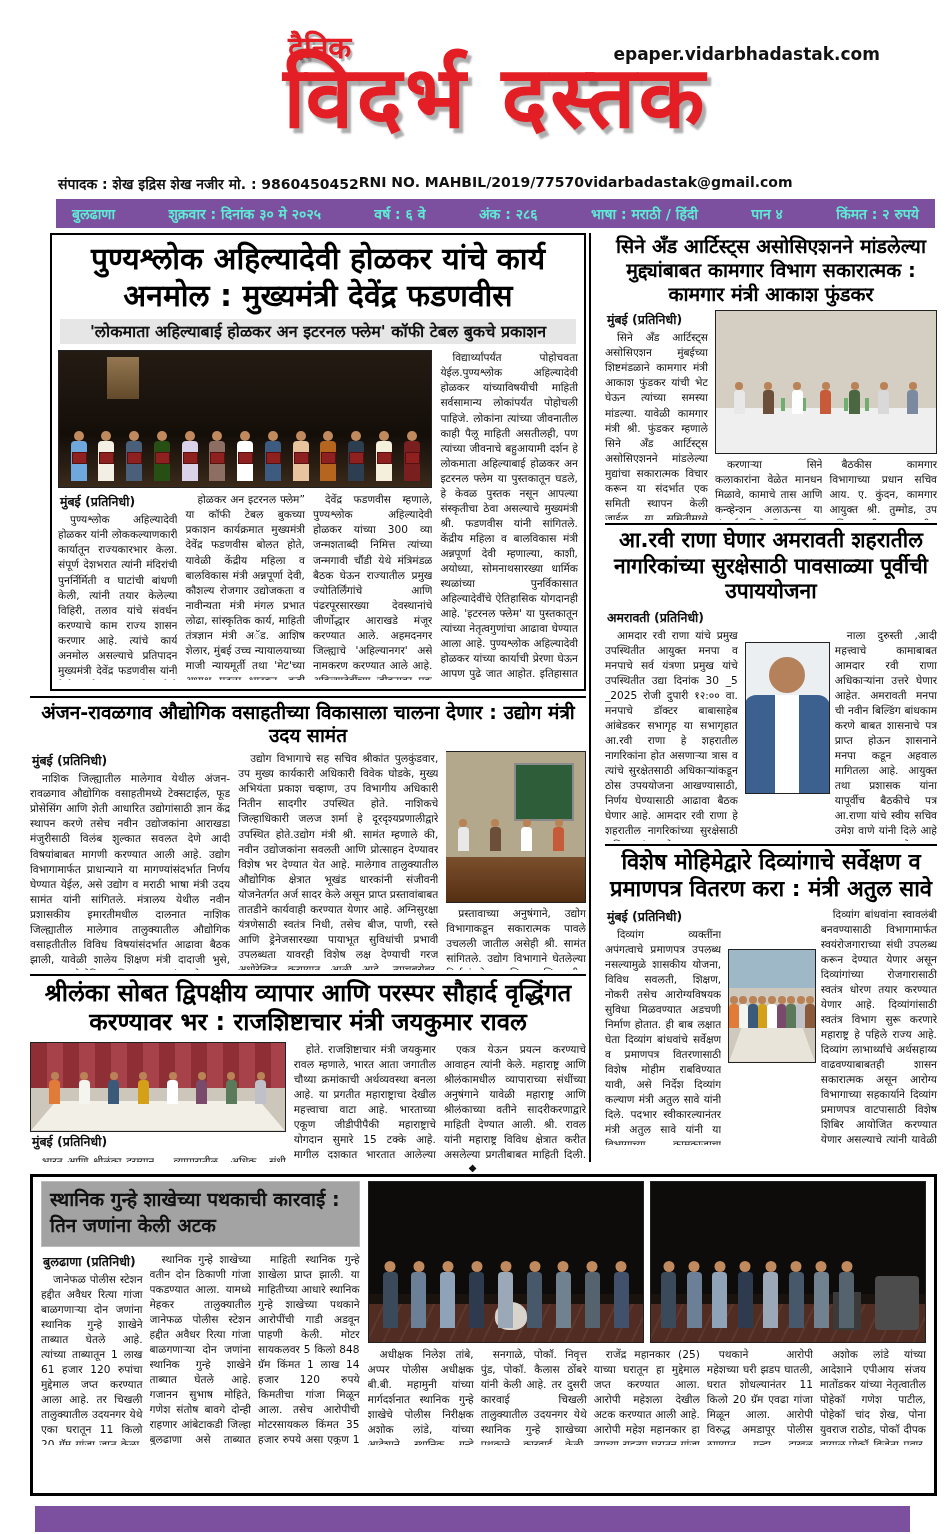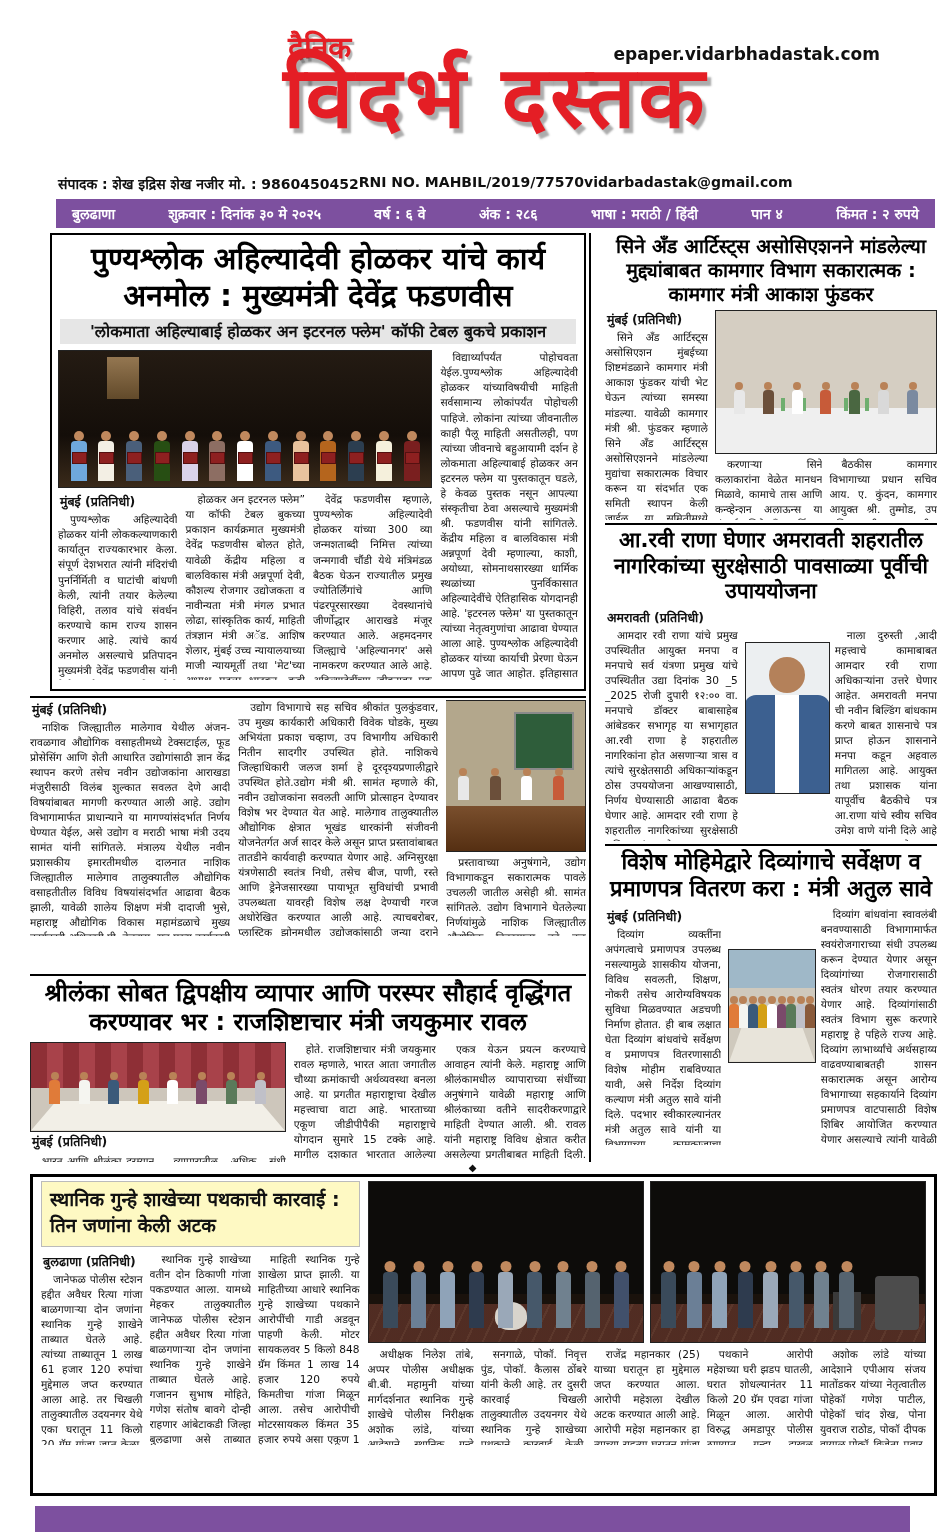--- a/index.html
+++ b/index.html
@@ -10,21 +10,21 @@
   .mast-top{position:relative;height:168px;}
   .daily{position:absolute;top:22px;left:0;right:40%;text-align:center;color:#e41e25;
          font-size:30px;font-weight:800;text-shadow:2px 3px 1px rgba(70,70,70,.4);}
   .title{position:absolute;top:46px;left:0;right:0;text-align:center;color:#e41e25;
          font-size:86px;font-weight:800;line-height:1.1;letter-spacing:3px;
          text-shadow:4px 5px 2px rgba(70,70,70,.45);white-space:nowrap;}
   .website{position:absolute;top:40px;right:55px;font-size:17px;font-weight:bold;color:#111;}
   .mast-info{display:flex;justify-content:flex-start;font-weight:bold;font-size:14px;
              padding:2px 25px 2px 2px;}
   .info-bar{display:flex;justify-content:space-between;align-items:center;background:#7d509f;
-            color:#ffffff;font-weight:bold;font-size:14px;padding:5px 16px;margin-top:4px;}
+            color:#5eead4;font-weight:bold;font-size:14px;padding:5px 16px;margin-top:4px;}
   
   .content{display:flex;margin:5px 8px 0 30px;}
   .col-left{width:556px;}
   .col-right{flex:1;border-left:2px solid #000;margin-left:3px;padding-left:14px;}
   .hl{font-weight:800;text-align:center;line-height:1.22;color:#000;margin:0;}
   .byline{font-weight:bold;font-size:12.5px;margin:1px 0 2px 2px;}
   .btxt{font-size:10.6px;line-height:1.42;text-align:justify;text-indent:12px;color:#101010;}
   .cols{display:flex;overflow:hidden;}
   .cols>div{flex:1;overflow:hidden;}
   
@@ -69,21 +69,21 @@
   .a4 .hl{font-size:22px;margin:3px 0 4px;}
   .a4-body{display:flex;gap:7px;height:238px;overflow:hidden;}
   .a4-c{width:35%;overflow:hidden;}
   .a4-mid{flex:1;}
   
   .diamond{text-align:center;font-size:10px;line-height:8px;height:8px;margin-top:2px;}
   .a7{margin:2px 8px 0 30px;border:3px solid #000;padding:4px 8px;height:322px;box-sizing:border-box;overflow:hidden;}
   .a7 .hl{font-size:29px;margin:3px 0 6px;}
   .a7-body{display:flex;gap:8px;height:264px;overflow:hidden;}
   .a7-left{width:36%;display:flex;flex-direction:column;overflow:hidden;}
-  .a7-sub{background:#fef9c3;border:1px solid #bbb;font-weight:800;font-size:19px;
+  .a7-sub{background:#a3a3a3;border:1px solid #bbb;font-weight:800;font-size:19px;
           line-height:1.35;padding:5px 8px;height:66px;box-sizing:border-box;overflow:hidden;}
   .a7-left-cols{gap:7px;flex:1;margin-top:5px;}
   .a7-right{flex:1;display:flex;flex-direction:column;overflow:hidden;}
   .a7-photos{display:flex;gap:6px;height:162px;}
   .a7-photos .photo{flex:1;}
   .a7-right-cols{gap:7px;flex:1;margin-top:4px;}
   .footer-bar{height:26px;background:#7d509f;margin:10px 35px 0 35px;}
   
   .photo{position:relative;overflow:hidden;border:1px solid #222;background:#888;flex:none;}
   .people{position:absolute;left:0;right:0;bottom:6px;display:flex;justify-content:space-evenly;align-items:flex-end;}
@@ -195,20 +195,21 @@
               <div>
                 <div class="btxt">देवेंद्र फडणवीस म्हणाले, पुण्यश्लोक अहिल्यादेवी होळकर यांच्या 300 व्या जन्मशताब्दी निमित्त त्यांच्या जन्मगावी चौंडी येथे मंत्रिमंडळ बैठक घेऊन राज्यातील प्रमुख ज्योतिर्लिंगांचे आणि पंढरपूरसारख्या देवस्थानांचे जीर्णोद्धार आराखडे मंजूर करण्यात आले. अहमदनगर जिल्ह्याचे 'अहिल्यानगर' असे नामकरण करण्यात आले आहे. अहिल्यादेवींच्या जीवनावर एक दर्जेदार व्यावसायिक चित्रपट तयार करण्याचा निर्णय घेण्यात आला आहे. या चित्रपटातून त्यांच्या शौर्याची आणि कार्याची प्रेरणा पुढील</div>
               </div>
             </div>
           </div>
           <div class="a1-side btxt">विद्यार्थ्यांपर्यंत पोहोचवता येईल.पुण्यश्लोक अहिल्यादेवी होळकर यांच्याविषयीची माहिती सर्वसामान्य लोकांपर्यंत पोहोचली पाहिजे. लोकांना त्यांच्या जीवनातील काही पैलू माहिती असतीलही, पण त्यांच्या जीवनाचे बहुआयामी दर्शन हे लोकमाता अहिल्याबाई होळकर अन इटरनल फ्लेम या पुस्तकातून घडले, हे केवळ पुस्तक नसून आपल्या संस्कृतीचा ठेवा असल्याचे मुख्यमंत्री श्री. फडणवीस यांनी सांगितले. केंद्रीय महिला व बालविकास मंत्री अन्नपूर्णा देवी म्हणाल्या, काशी, अयोध्या, सोमनाथसारख्या धार्मिक स्थळांच्या पुनर्विकासात अहिल्यादेवींचे ऐतिहासिक योगदानही आहे. 'इटरनल फ्लेम' या पुस्तकातून त्यांच्या नेतृत्वगुणांचा आढावा घेण्यात आला आहे. पुण्यश्लोक अहिल्यादेवी होळकर यांच्या कार्याची प्रेरणा घेऊन आपण पुढे जात आहोत. इतिहासात 'प्रगतीशील राणी' म्हणून ओळखल्या जाणाऱ्या अहिल्यादेवींवरील हे पुस्तक त्यांच्या नेतृत्वगुणांवर भाष्य करते, असे त्यांनी यावेळी सांगितले.</div>
         </div>
       </article>
 
       <article class="a5">
+        <h2 class="hl">अंजन-रावळगाव औद्योगिक वसाहतीच्या विकासाला चालना देणार : उद्योग मंत्री उदय सामंत</h2>
         <div class="a5-body">
           <div class="a5-c">
             <div class="byline">मुंबई (प्रतिनिधी)</div>
             <div class="btxt">नाशिक जिल्ह्यातील मालेगाव येथील अंजन-रावळगाव औद्योगिक वसाहतीमध्ये टेक्सटाईल, फूड प्रोसेसिंग आणि शेती आधारित उद्योगांसाठी ज्ञान केंद्र स्थापन करणे तसेच नवीन उद्योजकांना आराखडा मंजुरीसाठी विलंब शुल्कात सवलत देणे आदी विषयांबाबत मागणी करण्यात आली आहे. उद्योग विभागामार्फत प्राधान्याने या मागण्यांसंदर्भात निर्णय घेण्यात येईल, असे उद्योग व मराठी भाषा मंत्री उदय सामंत यांनी सांगितले. मंत्रालय येथील नवीन प्रशासकीय इमारतीमधील दालनात नाशिक जिल्ह्यातील मालेगाव तालुक्यातील औद्योगिक वसाहतीतील विविध विषयांसंदर्भात आढावा बैठक झाली, यावेळी शालेय शिक्षण मंत्री दादाजी भुसे, महाराष्ट्र औद्योगिक विकास महामंडळाचे मुख्य कार्यकारी अधिकारी पी. वेलरासू, सह मुख्य कार्यकारी अधिकारी कुणाल खेमनार,</div>
           </div>
           <div class="a5-c">
             <div class="btxt">उद्योग विभागाचे सह सचिव श्रीकांत पुलकुंडवार, उप मुख्य कार्यकारी अधिकारी विवेक घोडके, मुख्य अभियंता प्रकाश चव्हाण, उप विभागीय अधिकारी नितीन सादगीर उपस्थित होते. नाशिकचे जिल्हाधिकारी जलज शर्मा हे दूरदृश्यप्रणालीद्वारे उपस्थित होते.उद्योग मंत्री श्री. सामंत म्हणाले की, नवीन उद्योजकांना सवलती आणि प्रोत्साहन देण्यावर विशेष भर देण्यात येत आहे. मालेगाव तालुक्यातील औद्योगिक क्षेत्रात भूखंड धारकांनी संजीवनी योजनेतर्गत अर्ज सादर केले असून प्राप्त प्रस्तावांबाबत तातडीने कार्यवाही करण्यात येणार आहे. अग्निसुरक्षा यंत्रणेसाठी स्वतंत्र निधी, तसेच बीज, पाणी, रस्ते आणि ड्रेनेजसारख्या पायाभूत सुविधांची प्रभावी उपलब्धता यावरही विशेष लक्ष देण्याची गरज अधोरेखित करण्यात आली आहे. त्याचबरोबर, प्लास्टिक झोनमधील उद्योजकांसाठी जुन्या दराने भूखंड उपलब्ध करून देण्याची मागणी करण्यात आली आहे. या</div>
           </div>
           <div class="a5-right">
             <div class="photo photo-samant small">

